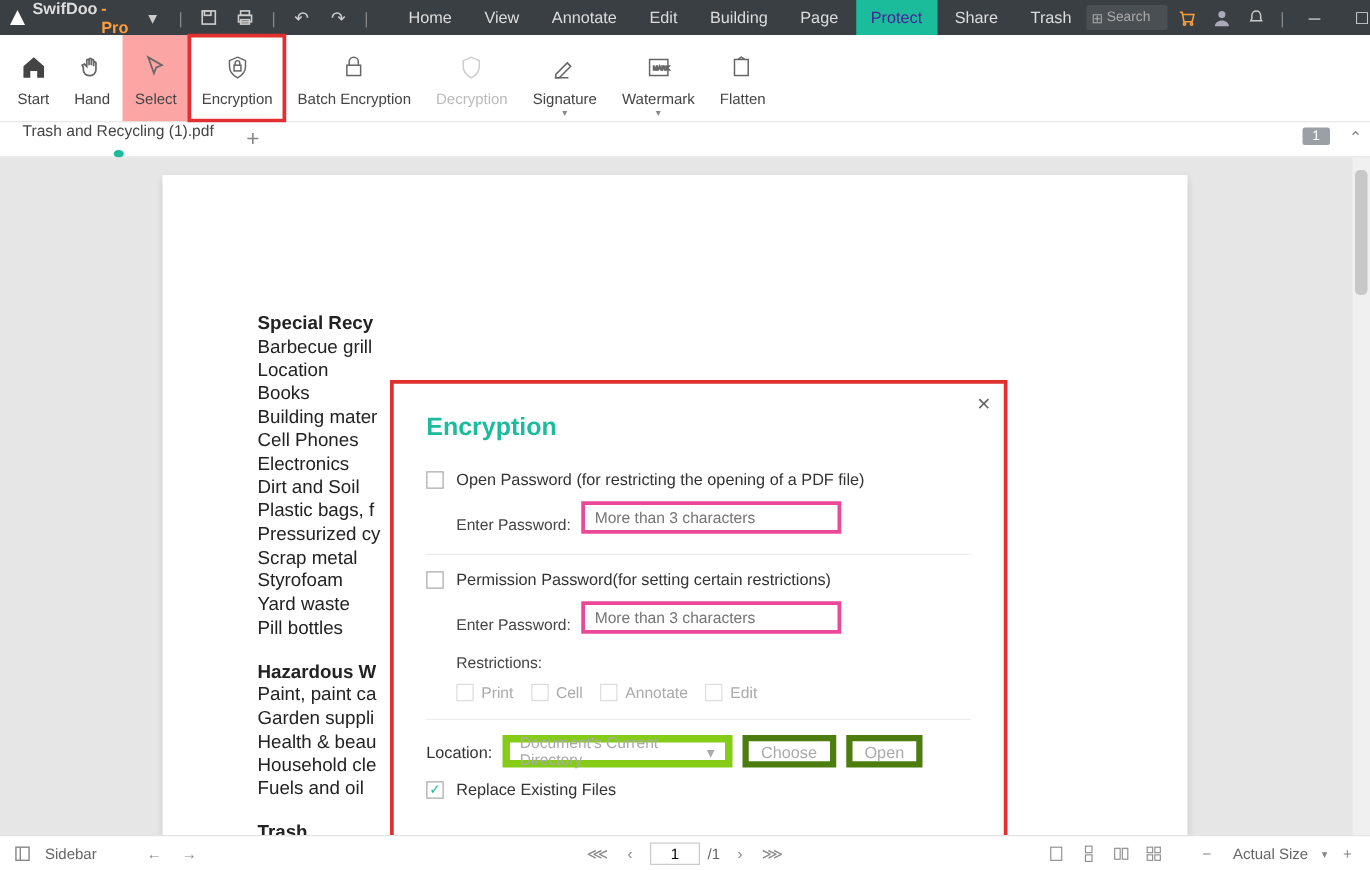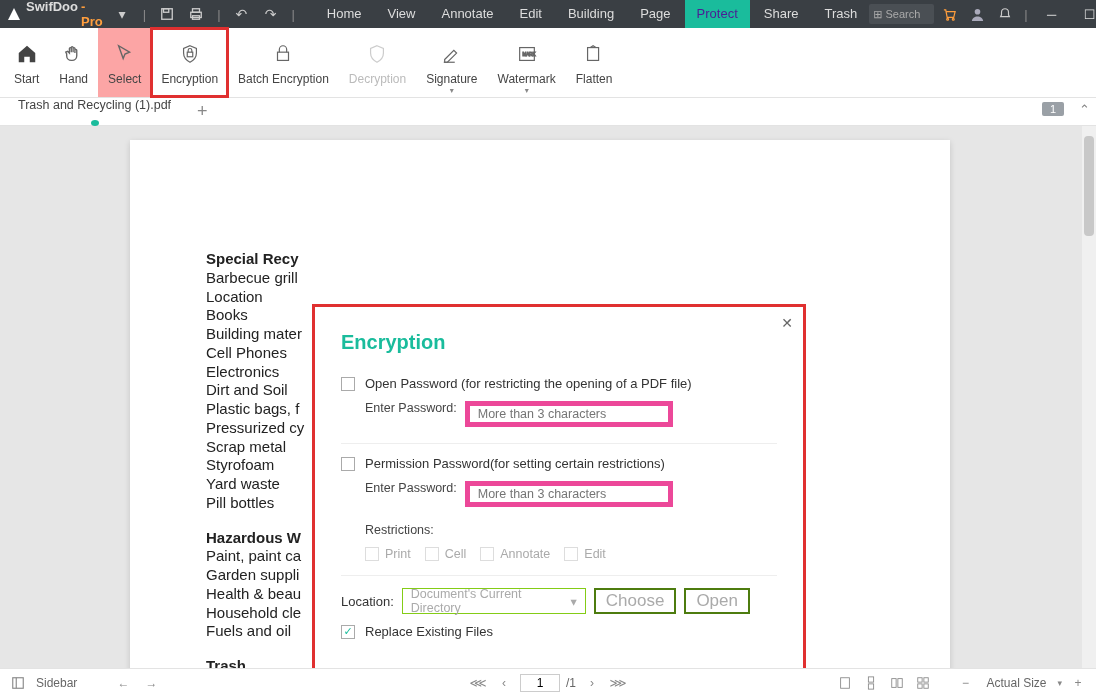--- a/index.html
+++ b/index.html
@@ -47,31 +47,31 @@
   .page-content .h.first { margin-top: 0; }
 
   
   .dialog { position:absolute; left: 312px; top: 178px; width: 494px; height: 450px; background:#fff; border: 3px solid #e03030; z-index: 20; }
   .dialog .close { position:absolute; top:8px; right:10px; font-size: 14px; color:#666; }
   .dialog .dlg-body { padding: 24px 26px 16px 26px; }
   .dialog h2 { color: #1abc9c; font-size: 20px; font-weight: 700; margin-bottom: 22px; }
   .dlg-row { display:flex; align-items:center; gap: 10px; margin-bottom: 10px; font-size: 13px; color:#333; }
   .checkbox { width:14px; height:14px; border:1px solid #aaa; background:#fff; display:inline-flex; align-items:center; justify-content:center; font-size:11px; color:#1abc9c; }
   .checkbox.checked::after { content:"✓"; }
-  .field-row { display:flex; align-items:flex-start; gap: 8px; margin-left: 24px; margin-bottom: 16px; }
+  .field-row { display:flex; align-items:flex-end; gap: 8px; margin-left: 24px; margin-bottom: 16px; }
   .field-row label { font-size: 12.5px; color:#444; }
-  .field-row input[type=text] { width: 208px; height: 26px; border:5px solid #ec4899; padding: 0 8px; font-size:12.5px; color:#888; }
+  .field-row input[type=text] { width: 208px; height: 26px; border:3px solid #ec4899; padding: 0 8px; font-size:12.5px; color:#888; }
   .hr { height:1px; background:#eee; margin: 6px 0 12px 0; }
   .subhead { margin-left: 24px; font-size:12.5px; color:#444; margin-bottom: 10px; }
   .restrict-row { margin-left: 24px; display:flex; gap: 14px; color:#aaa; margin-bottom: 14px; }
   .restrict-row .opt { display:flex; align-items:center; gap:6px; font-size:12.5px; }
   .restrict-row .checkbox { border-color:#ddd; }
   .loc-row { display:flex; align-items:center; gap: 8px; margin-top: 6px; margin-bottom: 10px; }
-  .loc-row .select { width: 184px; height:26px; border:1px solid #84cc16; color:#aaa; font-size:12.5px; padding: 0 8px; display:flex; align-items:center; justify-content:center; }
-  .loc-row .btn-s { height:26px; border:2px solid #4d7c0f; color:#aaa; font-size:17px; padding: 0 10px; background:#fff; display:inline-flex; align-items:center; }
+  .loc-row .select { width: 184px; height:26px; border:6px solid #84cc16; color:#aaa; font-size:12.5px; padding: 0 8px; display:flex; align-items:center; justify-content:center; }
+  .loc-row .btn-s { height:26px; border:5px solid #4d7c0f; color:#aaa; font-size:13px; padding: 0 10px; background:#fff; display:inline-flex; align-items:center; }
 
   
   .statusbar { position:absolute; left:0; right:0; bottom:0; height:28px; background:#fff; border-top:1px solid #e3e3e3; display:flex; align-items:center; padding: 0 8px; font-size:12px; color:#666; justify-content: space-between; }
   .statusbar .sb-left { display:flex; align-items:center; gap:8px; }
   .statusbar .sb-center { position:absolute; left:50%; transform:translateX(-50%); display:flex; align-items:center; gap:6px; }
   .statusbar .sb-right { display:flex; align-items:center; gap:6px; }
   .statusbar .ib { width:20px; height:20px; display:inline-flex; align-items:center; justify-content:center; color:#888; border:1px solid transparent; }
   .pagenum-input { width: 40px; height: 18px; border:1px solid #ccc; text-align:center; font-size:12px; }
   svg { display:block; }
 </style>

